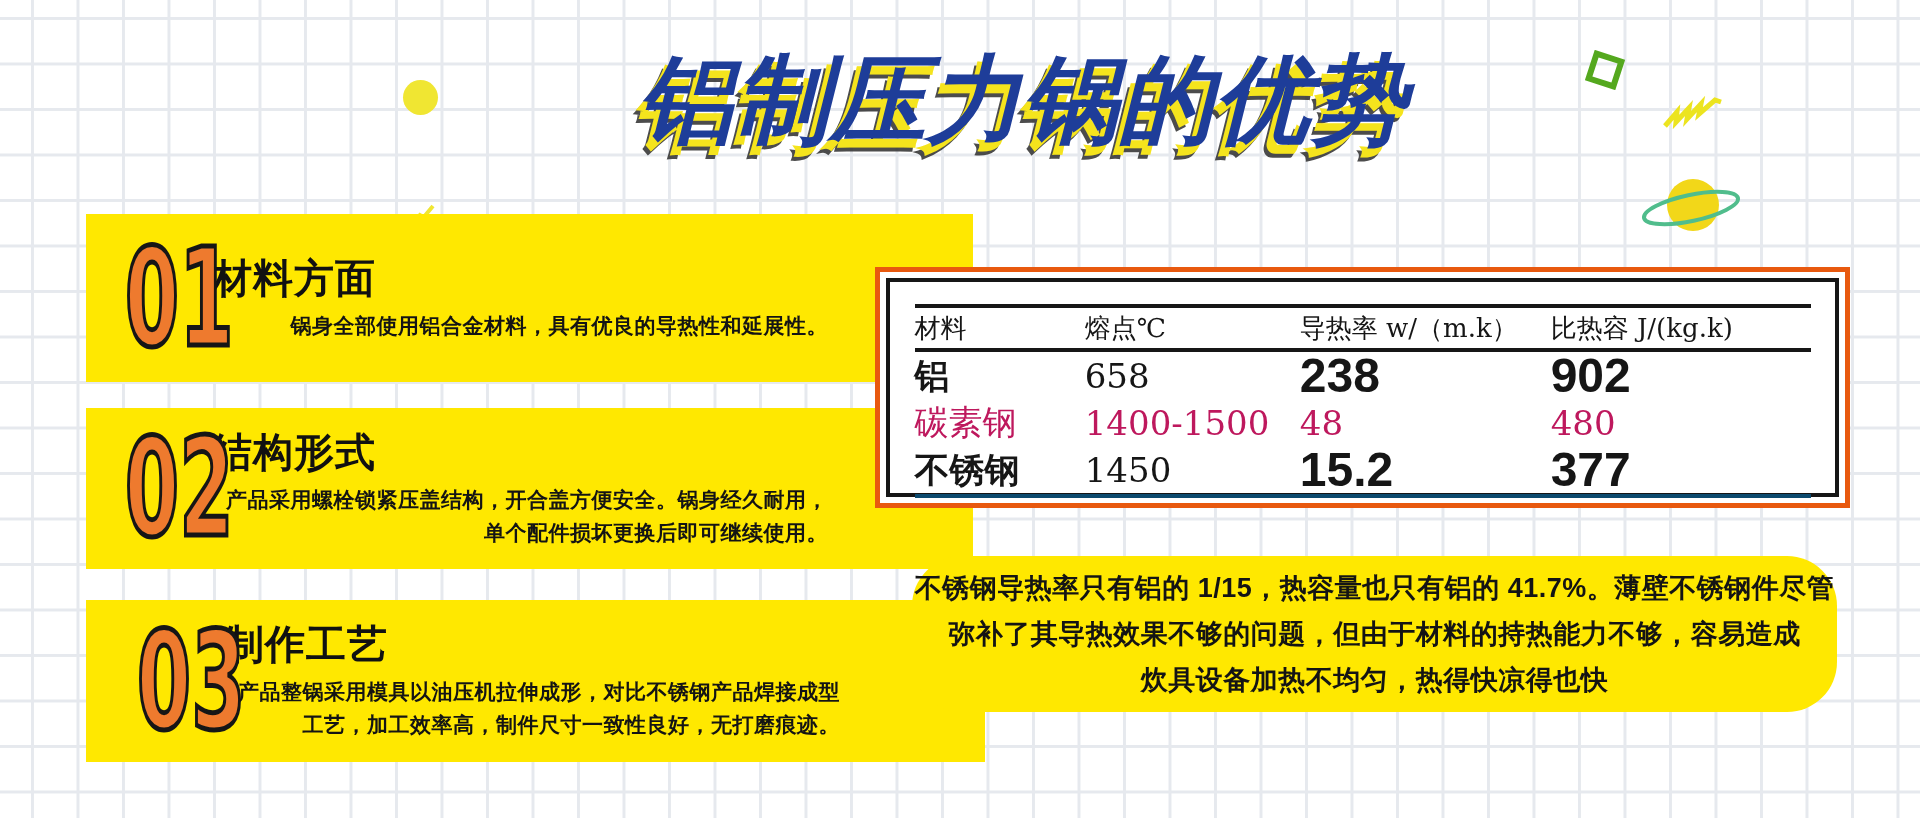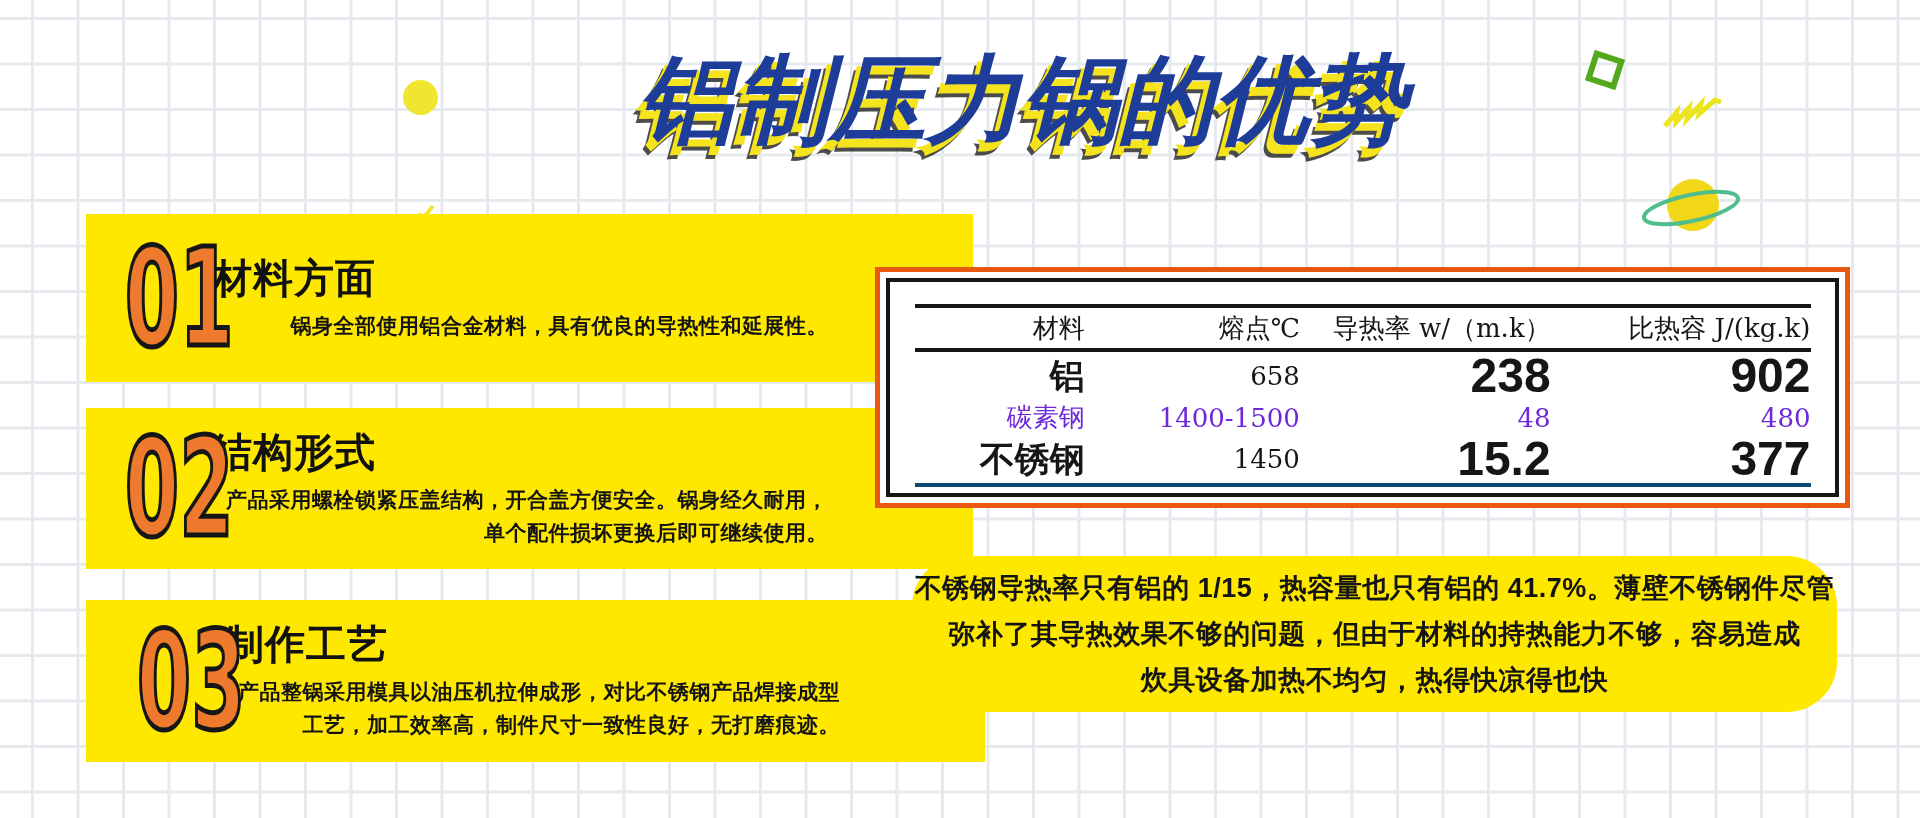--- a/index.html
+++ b/index.html
@@ -67,39 +67,39 @@
   .table-card{
     position:absolute;left:875px;top:267px;width:975px;height:241px;
     box-sizing:border-box;border:5px solid #e8590f;background:#ffffff;
   }
   .table-card .inner{
     position:absolute;left:6px;top:6px;right:6px;bottom:6px;
     border:4px solid #161616;background:#ffffff;
   }
   table.cmp{
     width:896px;margin:22px auto 0 auto;border-collapse:collapse;
-    text-align:right;color:#161616;
+    text-align:left;color:#161616;
   }
   table.cmp col.c1{width:19%;} table.cmp col.c2{width:24%;}
   table.cmp col.c3{width:28%;} table.cmp col.c4{width:29%;}
   table.cmp thead th{
     font-family:"DejaVu Serif","Liberation Serif",serif;
     font-weight:normal;font-size:26px;height:40px;
     border-top:4px solid #161616;border-bottom:4px solid #161616;
     padding:0;
   }
   table.cmp td{padding:0;vertical-align:middle;}
   tr.row-strong .mat{font-size:35px;font-weight:bold;height:42px;line-height:1.05;}
   tr.row-strong .big{font-size:48px;font-weight:bold;line-height:1.0;}
   tr.row-strong .serif-val,
   tr.row-weak td{
     font-family:"DejaVu Serif","Liberation Serif",serif;
-    font-size:26px;font-weight:normal;
-  }
-  tr.row-weak td{height:34px;color:#6d28d9;}
+    font-size:34px;font-weight:normal;
+  }
+  tr.row-weak td{height:34px;color:#be185d;}
   tr.row-strong td{height:44px;}
   tr.last td{border-bottom:4px solid #0c4a6e;}
 
   
   .note{
     position:absolute;left:912px;top:556px;width:925px;height:156px;
     background:#ffe800;border-radius:50px;
     display:flex;flex-direction:column;justify-content:center;
     text-align:center;
     gap:8px;

